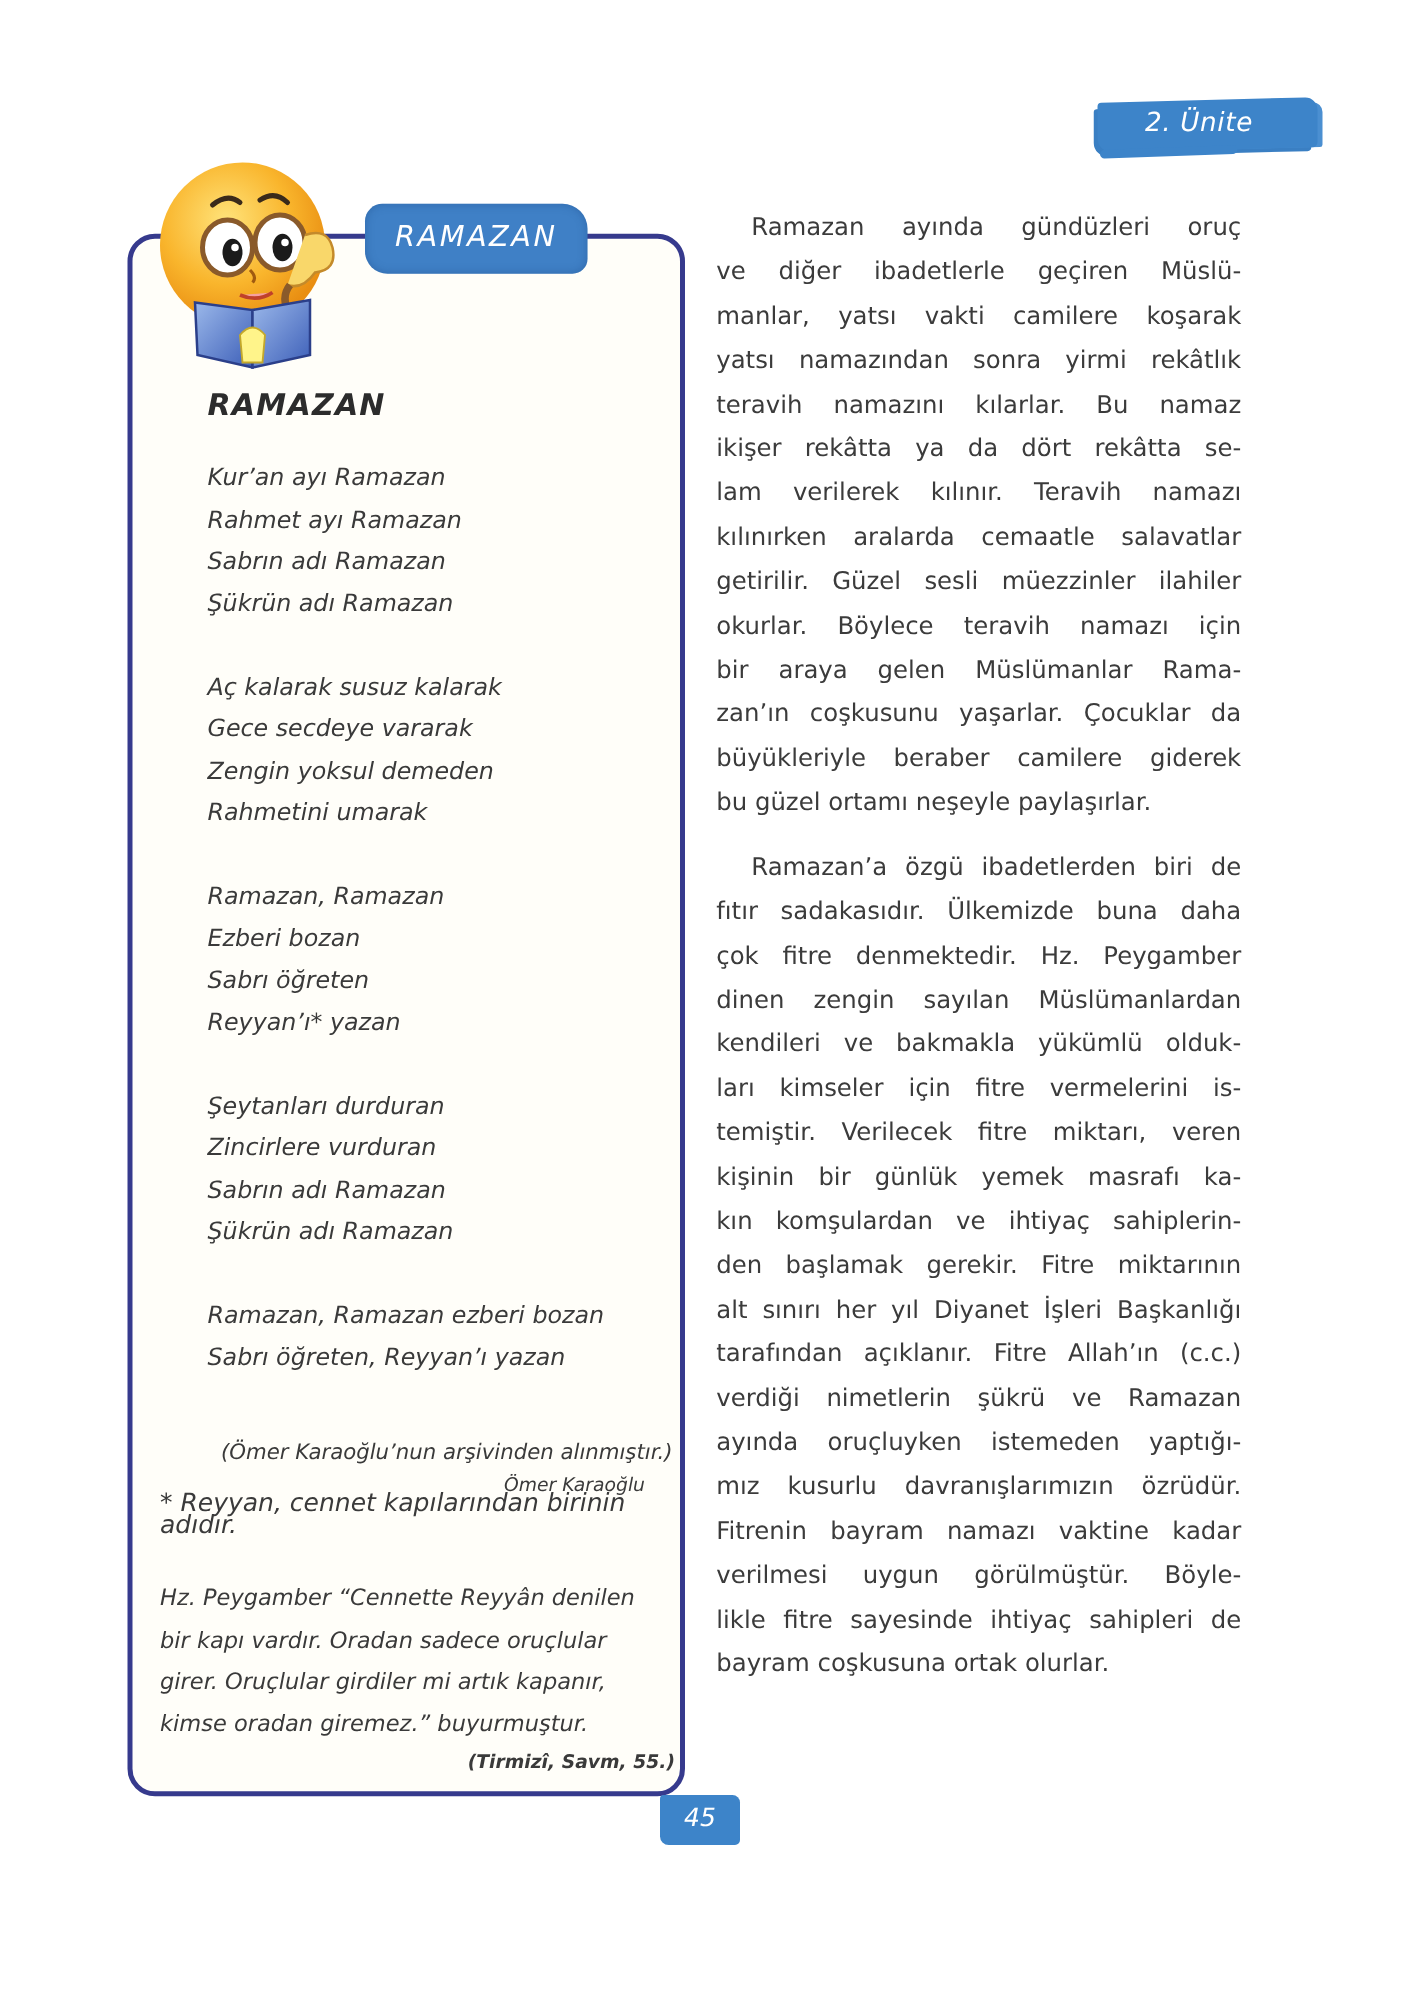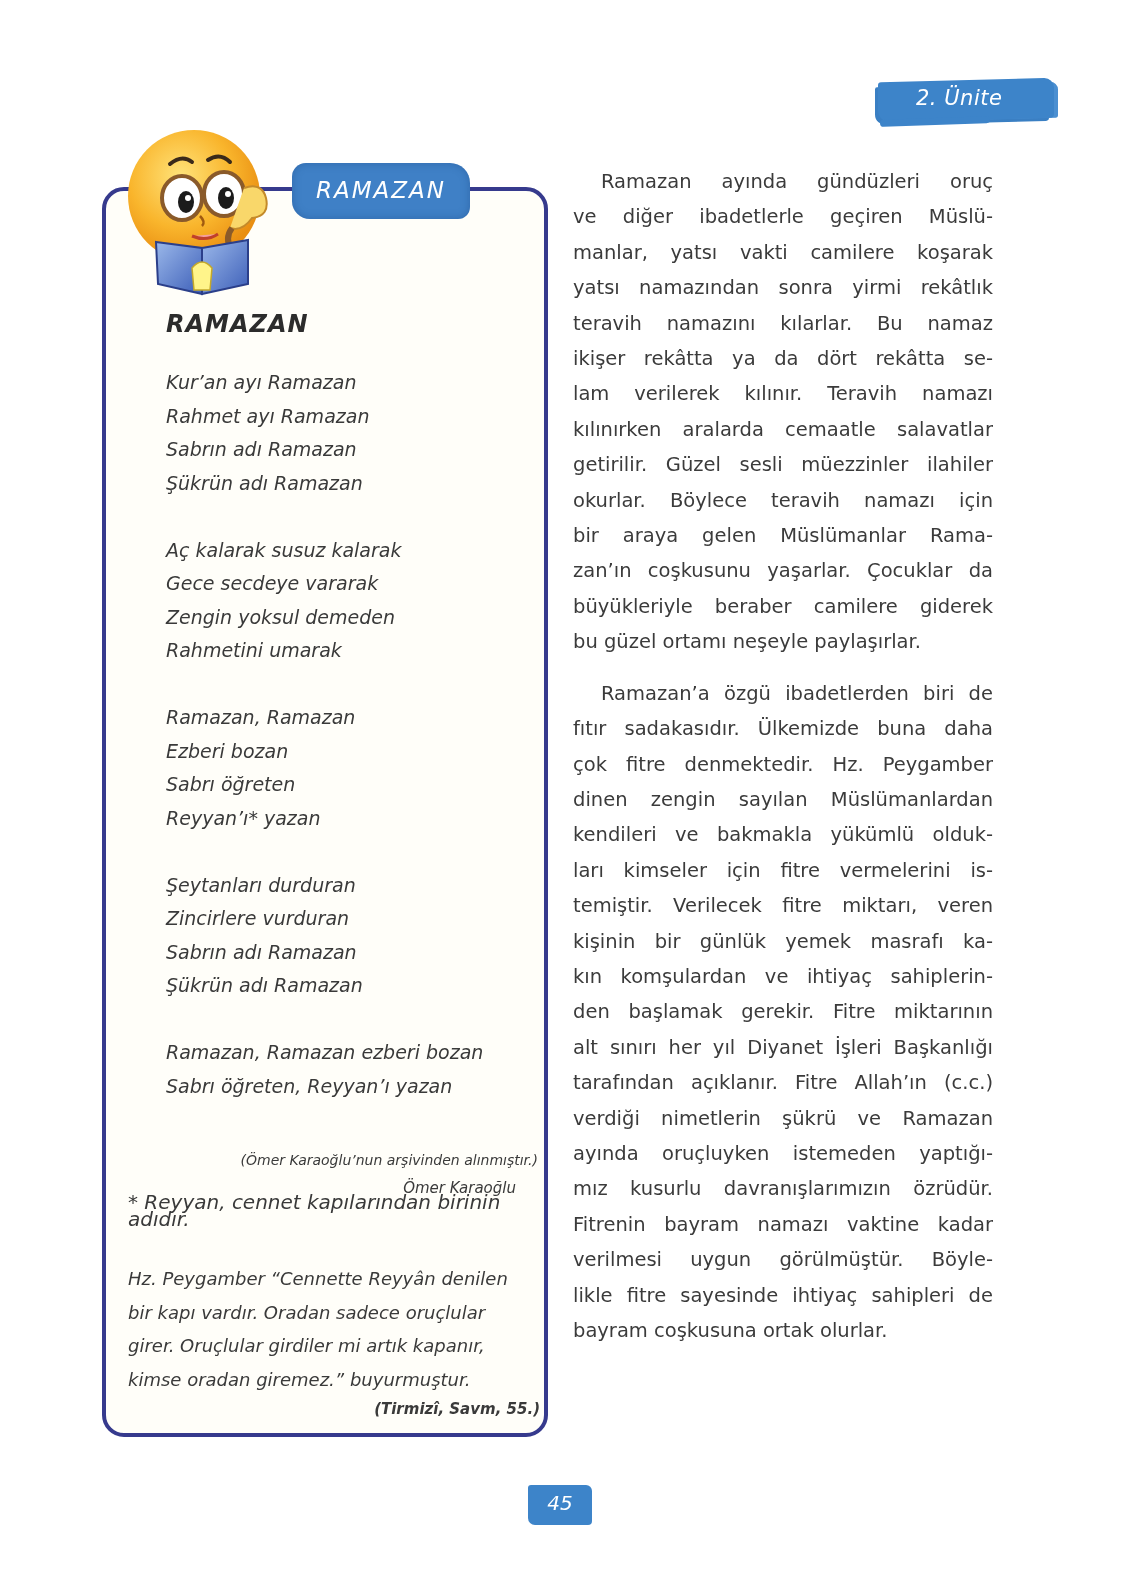--- a/index.html
+++ b/index.html
@@ -56,21 +56,21 @@
     }
     .stanza { margin-bottom: 33.5px; }
     .stanza:last-child { margin-bottom: 0; }
     .poem .line { display: block; white-space: nowrap; }
 
     .author {
       position: absolute; right: 624px; top: 1179px; font-style: italic; font-size: 15px; color: #3a3a3a;
       font-family: "DejaVu Sans", sans-serif; text-align: right;
     }
     .source {
-      position: absolute; right: 602px; top: 1152px; font-style: italic; font-size: 14px; color: #3a3a3a;
+      position: absolute; right: 602px; top: 1152px; font-style: italic; font-size: 17px; color: #3a3a3a;
       font-family: "DejaVu Sans", sans-serif; text-align: right; white-space: nowrap;
     }
     .footnote {
       position: absolute; left: 128px; top: 1194px; width: 400px; font-style: italic; font-size: 20px;
       color: #3a3a3a; line-height: 17px; font-family: "DejaVu Sans", sans-serif;
     }
     .hadith {
       position: absolute; left: 128px; top: 1262px; width: 412px; font-style: italic; font-size: 18px;
       color: #3a3a3a; line-height: 33.5px; font-family: "DejaVu Sans", sans-serif;
     }
@@ -84,21 +84,21 @@
     .body-text {
       position: absolute; left: 573px; top: 164px; width: 420px;
       font-family: "DejaVu Sans", sans-serif; font-size: 19.5px; color: #3b3b3b; line-height: 35.4px;
     }
     .body-text .para { margin: 0 0 16px 0; }
     .body-text .line { display: block; white-space: nowrap; text-align: justify; text-align-last: justify; }
     .body-text .line.last { text-align-last: left; }
     .body-text .line.indent { padding-left: 28px; }
 
     .page-num {
-      position: absolute; left: 528px; top: 1485px; width: 66px; height: 42px;
+      position: absolute; left: 528px; top: 1436px; width: 66px; height: 42px;
     }
     .page-num .brush {
       position: absolute; left: 0; top: 0; width: 64px; height: 40px; background: #3d84c9;
       border-radius: 3px 6px 4px 7px;
     }
     .page-num .label {
       position: absolute; left: 0; top: 6px; width: 64px; text-align: center; color: #ffffff;
       font-style: italic; font-size: 20px; font-family: "DejaVu Sans", sans-serif;
     }
   </style>

